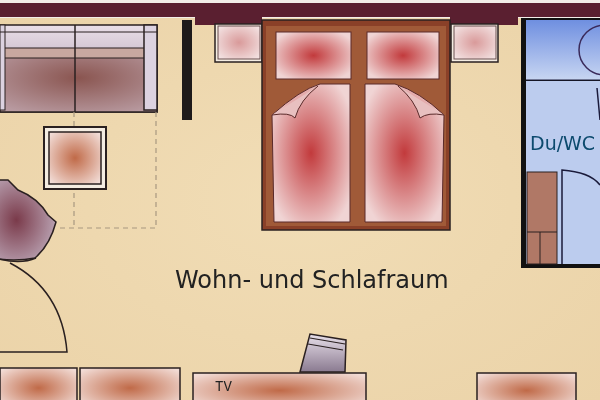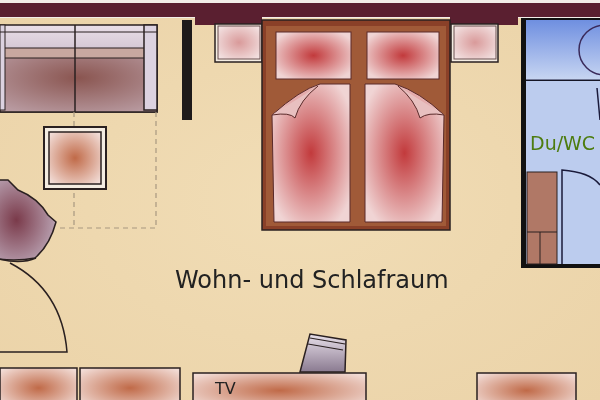--- a/index.html
+++ b/index.html
@@ -131,14 +131,14 @@
   </g>
   <g>
     <rect x="193" y="373" width="173" height="35" fill="url(#orangefill)" stroke="#2a2020" stroke-width="1.5"></rect>
   </g>
   <g>
     <rect x="477" y="373" width="99" height="35" fill="url(#orangefill)" stroke="#2a2020" stroke-width="1.5"></rect>
   </g>
 </svg>
 
 <div class="label" style="left:175px;top:266px;font-size:24px;">Wohn- und Schlafraum</div>
-<div class="label" style="left:530px;top:132px;font-size:19px;color:#4d7c0f;text-align:center;">Du/WC</div>
-<div class="label" style="left:215px;top:379px;font-size:16px;">TV</div>
+<div class="label" style="left:530px;top:132px;font-size:19px;color:#0c4a6e;text-align:center;">Du/WC</div>
+<div class="label" style="left:215px;top:379px;font-size:14px;font-family:Liberation Mono, monospace;">TV</div>
 
 </body></html>

